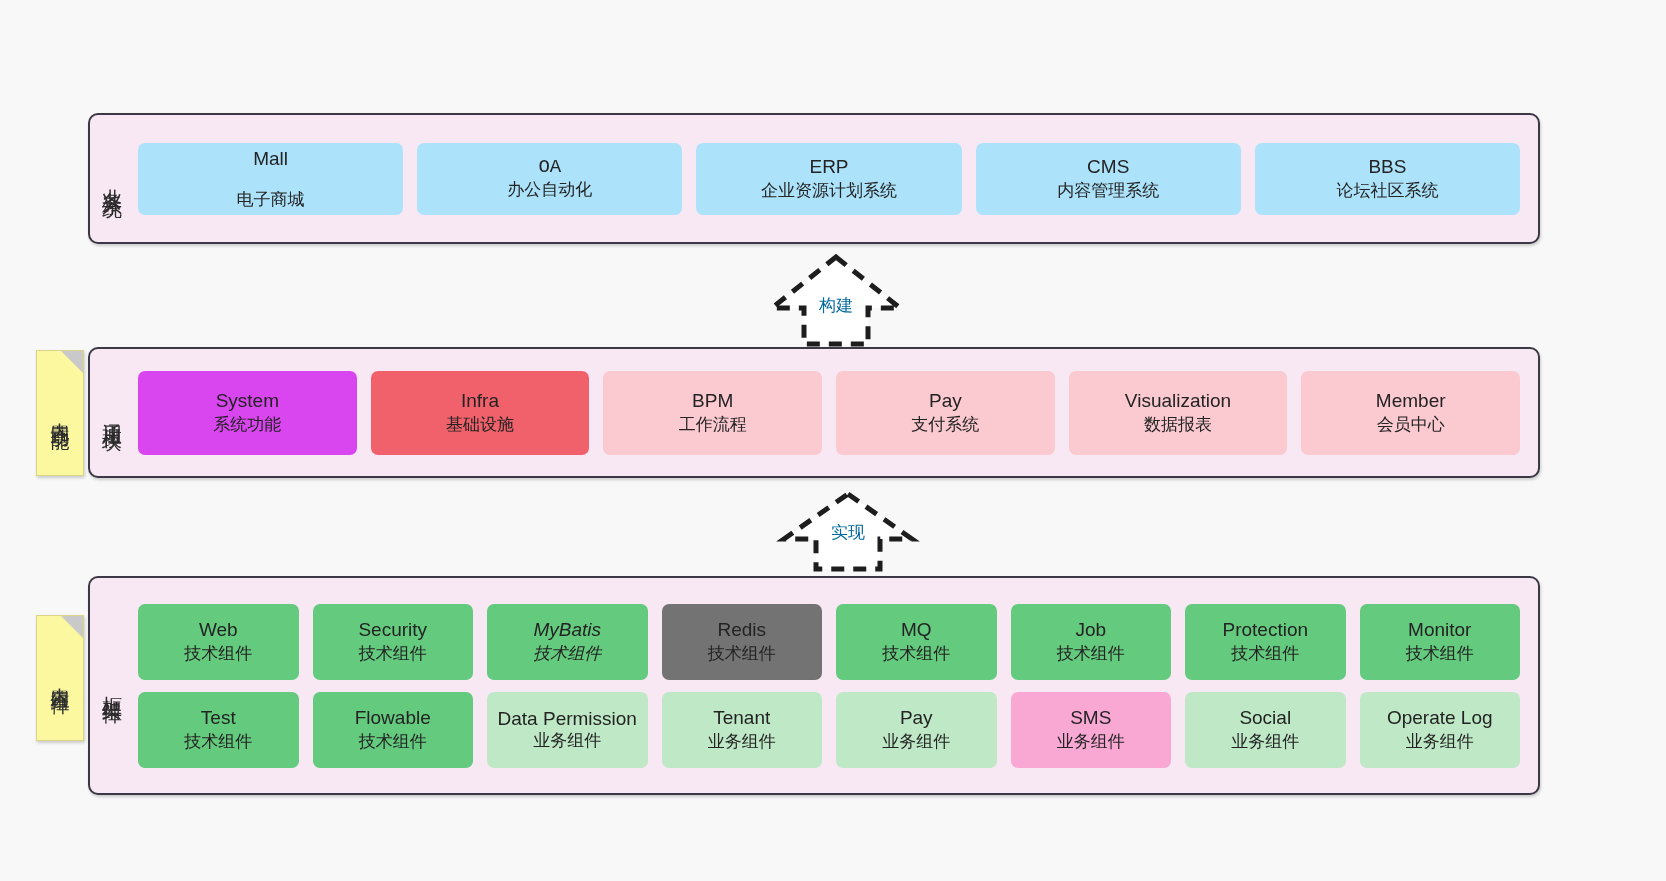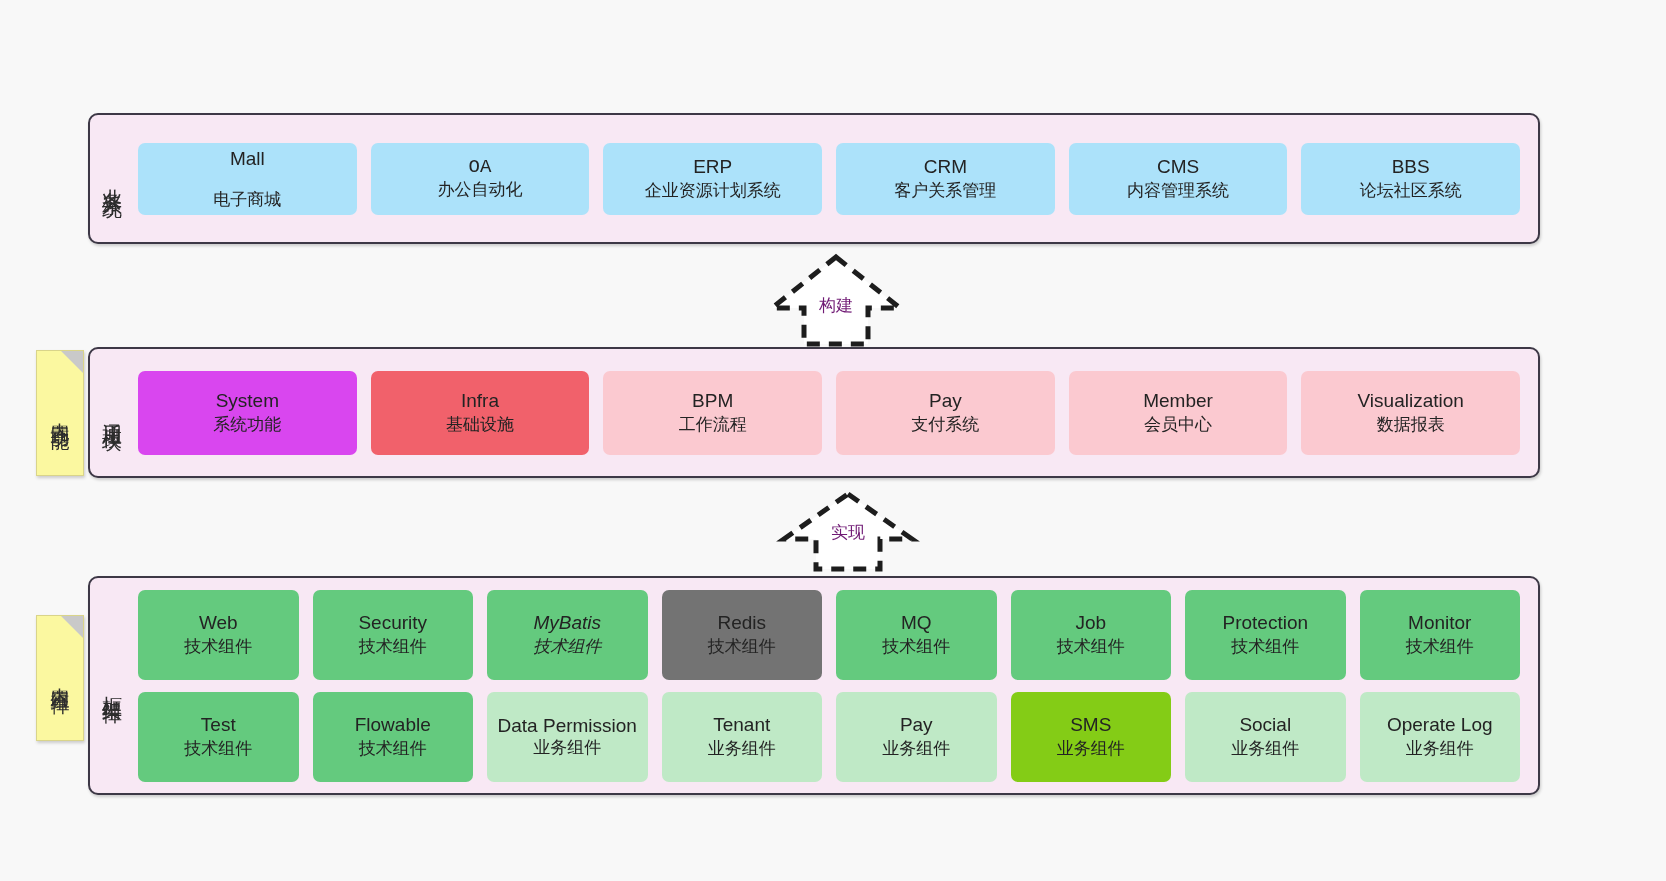--- a/index.html
+++ b/index.html
@@ -86,21 +86,21 @@
   #layer-business .card { height: 72px; background: #ace2fa; }
 
   
   #layer-modules { left: 88px; top: 347px; width: 1452px; height: 131px; }
   #layer-modules .layer-body { padding: 0 18px 0 4px; }
   #layer-modules .card { height: 84px; }
 
   
   #layer-framework { left: 88px; top: 576px; width: 1452px; height: 219px; }
   #layer-framework .layer-body { padding: 0 18px 0 4px; gap: 12px; }
-  #layer-framework .card { height: 90px; }
+  #layer-framework .card { height: 76px; }
 
   
   .note {
     position: absolute;
     width: 48px;
     background: #fbf8a0;
     border: 1px solid #d9d48a;
     box-shadow: 1px 2px 3px rgba(0,0,0,0.18);
     display: flex;
     align-items: center;
@@ -127,21 +127,21 @@
   #note-builtin-func { left: 36px; top: 350px; height: 126px; }
   #note-builtin-comp { left: 36px; top: 615px; height: 126px; }
 
   
   .arrow-wrap { position: absolute; }
   .arrow-label {
     position: absolute;
     left: 0; right: 0;
     text-align: center;
     font-size: 17px;
-    color: #701a75;
+    color: #0369a1;
     user-select: none;
     pointer-events: none;
   }
   #arrow-build { left: 748px; top: 252px; width: 176px; height: 96px; }
   #arrow-build .arrow-label { top: 42px; }
   #arrow-impl { left: 760px; top: 489px; width: 176px; height: 84px; }
   #arrow-impl .arrow-label { top: 32px; }
 </style>
 </head>
 <body>
@@ -158,24 +158,20 @@
         </div>
         <div class="card" style="background: rgb(172, 226, 250); font-family: Liberation Mono, monospace;">
           <span class="en">OA</span>
           <span class="cn">办公自动化</span>
         </div>
         <div class="card" style="background: rgb(172, 226, 250);">
           <span class="en">ERP</span>
           <span class="cn">企业资源计划系统</span>
         </div>
         <div class="card" style="background: rgb(172, 226, 250);">
-          <span class="en">CRM</span>
-          <span class="cn">客户关系管理</span>
-        </div>
-        <div class="card" style="background: rgb(172, 226, 250);">
           <span class="en">CMS</span>
           <span class="cn">内容管理系统</span>
         </div>
         <div class="card" style="background: rgb(172, 226, 250);">
           <span class="en">BBS</span>
           <span class="cn">论坛社区系统</span>
         </div>
       </div>
     </div>
   </div>
@@ -201,26 +197,26 @@
         </div>
         <div class="card" style="background: rgb(251, 201, 208);">
           <span class="en">BPM</span>
           <span class="cn">工作流程</span>
         </div>
         <div class="card" style="background: rgb(251, 201, 208);">
           <span class="en">Pay</span>
           <span class="cn">支付系统</span>
         </div>
         <div class="card" style="background: rgb(251, 201, 208);">
+          <span class="en">Visualization</span>
+          <span class="cn">数据报表</span>
+        </div>
+        <div class="card" style="background: rgb(251, 201, 208);">
           <span class="en">Member</span>
           <span class="cn">会员中心</span>
-        </div>
-        <div class="card" style="background: rgb(251, 201, 208);">
-          <span class="en">Visualization</span>
-          <span class="cn">数据报表</span>
         </div>
       </div>
     </div>
   </div>
 
   <div class="arrow-wrap" id="arrow-impl">
     <svg width="176" height="84" viewBox="0 0 176 84">
       <path d="M 88 5 L 152 50 L 120 50 L 120 80 L 56 80 L 56 50 L 24 50 Z" fill="#ffffff" stroke="#1d1d1d" stroke-width="5" stroke-dasharray="13,9" stroke-linejoin="miter"></path>
     </svg>
     <div class="arrow-label">实现</div>
@@ -277,21 +273,21 @@
           <span class="cn">业务组件</span>
         </div>
         <div class="card" style="background: rgb(191, 233, 198);">
           <span class="en">Tenant</span>
           <span class="cn">业务组件</span>
         </div>
         <div class="card" style="background: rgb(191, 233, 198);">
           <span class="en">Pay</span>
           <span class="cn">业务组件</span>
         </div>
-        <div class="card" style="background: #84cc16;">
+        <div class="card" style="background: #f9a8d4;">
           <span class="en">SMS</span>
           <span class="cn">业务组件</span>
         </div>
         <div class="card" style="background: rgb(191, 233, 198);">
           <span class="en">Social</span>
           <span class="cn">业务组件</span>
         </div>
         <div class="card" style="background: rgb(191, 233, 198);">
           <span class="en">Operate Log</span>
           <span class="cn">业务组件</span>

